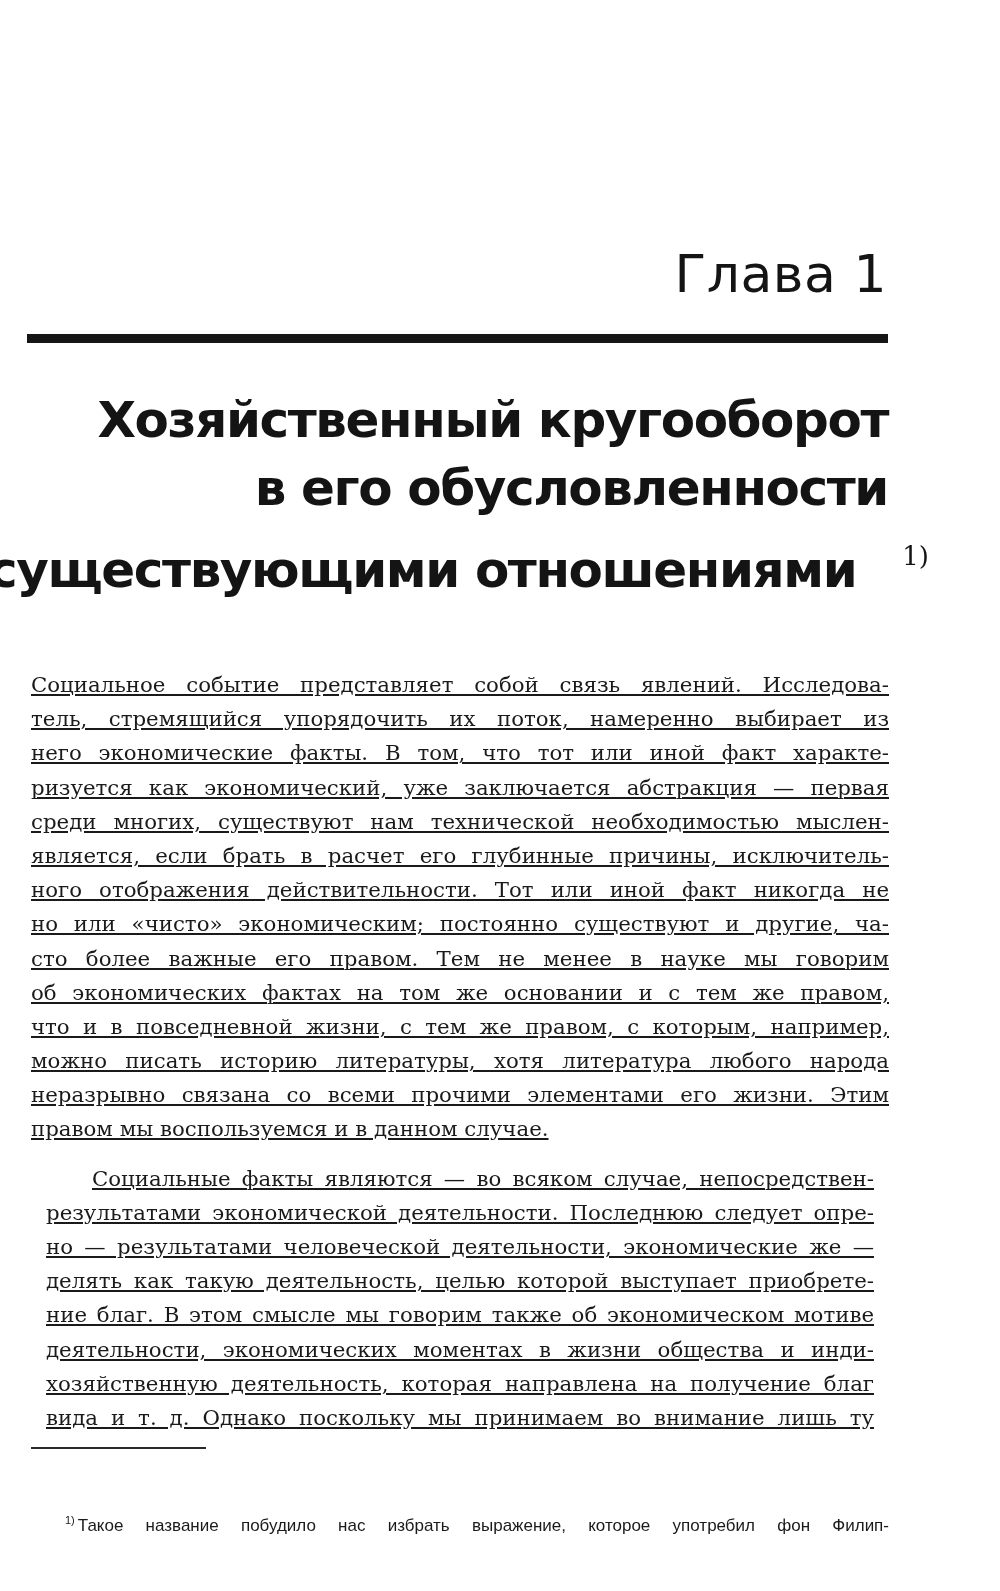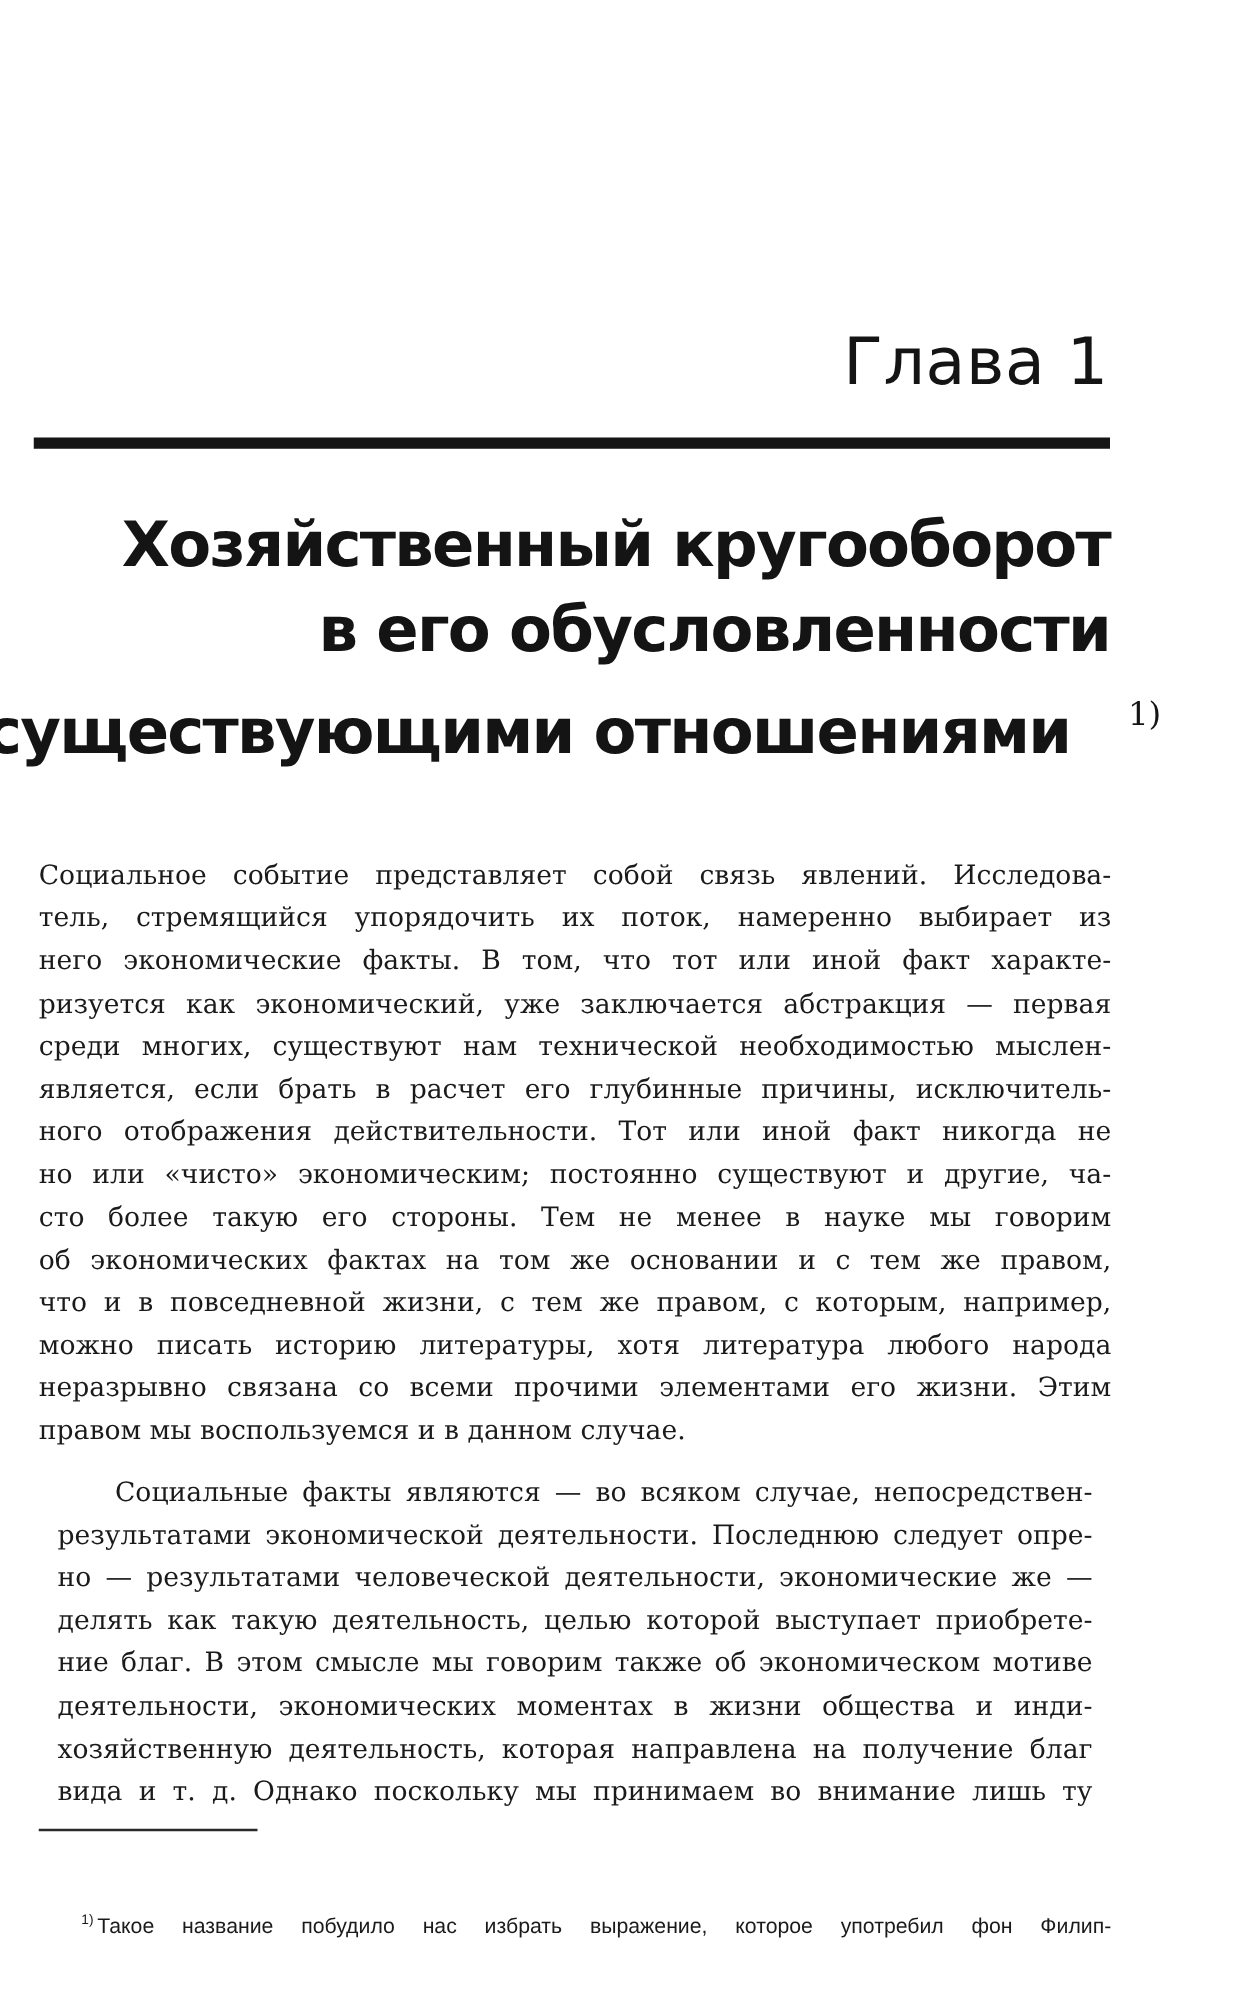--- a/index.html
+++ b/index.html
@@ -9,21 +9,21 @@
     }
     body {
       width: 1000px;
       height: 1591px;
       position: relative;
       overflow: hidden;
       color: #111111;
     }
     .page {
       position: absolute;
-      left: 0; top: 16px;
+      left: 0; top: 0;
       width: 1000px;
       height: 1464px;
     }
     .chapter-label {
       position: absolute;
       right: 113px;
       top: 248px;
       font-family: "DejaVu Sans", sans-serif;
       font-size: 52px;
       font-weight: 400;
@@ -72,20 +72,21 @@
       font-size: 21.3px;
       line-height: 34.2px;
       color: #1a1a1a;
     }
     .body-text .ln {
       display: block;
       white-space: nowrap;
       text-align: justify;
       text-align-last: justify;
       height: 34.2px;
+      text-decoration: underline;
     }
     .body-text .ln.last {
       text-align-last: left;
     }
     .body-text .ln.indent {
       padding-left: 46px;
     }
     .fn-rule {
       position: absolute;
       left: 31px;
@@ -138,21 +139,21 @@
   <div class="body-text">
     <p style="margin:0;">
       <span class="ln">Социальное событие представляет собой связь явлений. Исследова-</span>
       <span class="ln">тель, стремящийся упорядочить их поток, намеренно выбирает из</span>
       <span class="ln">него экономические факты. В том, что тот или иной факт характе-</span>
       <span class="ln">ризуется как экономический, уже заключается абстракция — первая</span>
       <span class="ln">среди многих, существуют нам технической необходимостью мыслен-</span>
       <span class="ln">является, если брать в расчет его глубинные причины, исключитель-</span>
       <span class="ln">ного отображения действительности. Тот или иной факт никогда не</span>
       <span class="ln">но или «чисто» экономическим; постоянно существуют и другие, ча-</span>
-      <span class="ln">сто более такую его стороны. Тем не менее в науке мы говорим</span>
+      <span class="ln">сто более важные его правом. Тем не менее в науке мы говорим</span>
       <span class="ln">об экономических фактах на том же основании и с тем же правом,</span>
       <span class="ln">что и в повседневной жизни, с тем же правом, с которым, например,</span>
       <span class="ln">можно писать историю литературы, хотя литература любого народа</span>
       <span class="ln">неразрывно связана со всеми прочими элементами его жизни. Этим</span>
       <span class="ln last">правом мы воспользуемся и в данном случае.</span>
     </p>
     <p style="margin:15px;">
       <span class="ln indent">Социальные факты являются — во всяком случае, непосредствен-</span>
       <span class="ln">результатами экономической деятельности. Последнюю следует опре-</span>
       <span class="ln">но — результатами человеческой деятельности, экономические же —</span>

